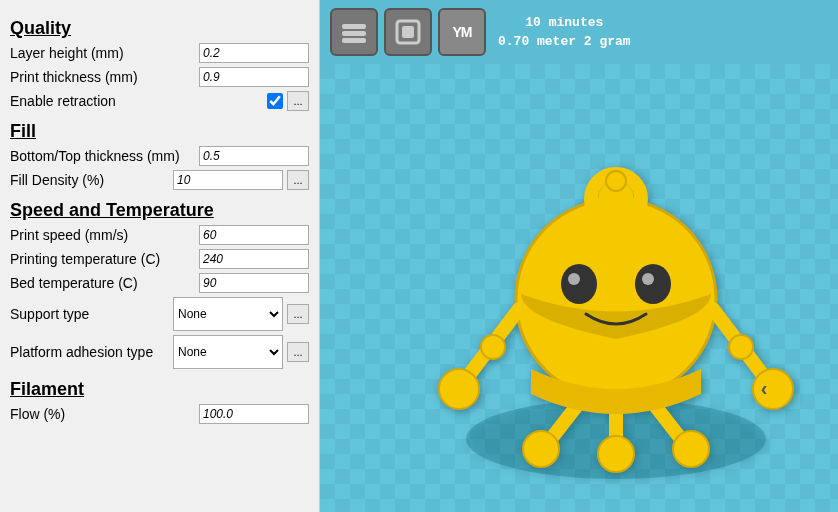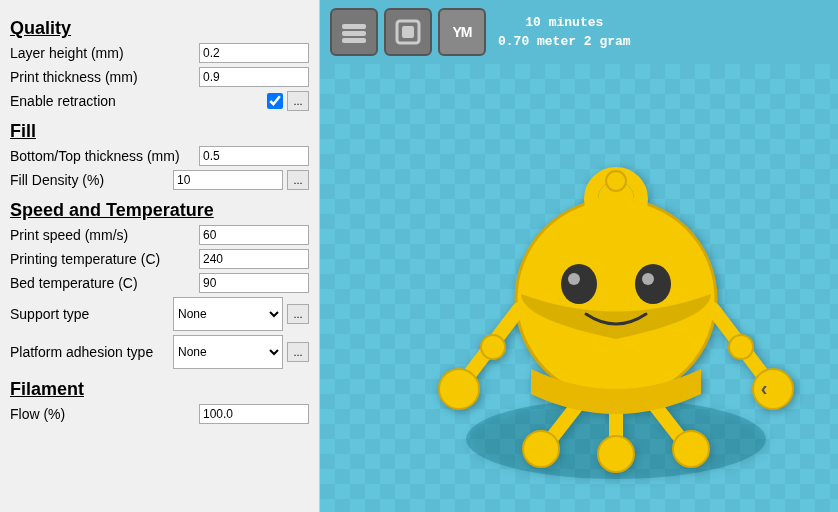--- a/index.html
+++ b/index.html
@@ -45,20 +45,21 @@
       padding-right: 4px;
     }
 
     .form-input {
       width: 110px;
       height: 20px;
       border: 1px solid #aaa;
       background: #fff;
       font-size: 12px;
       padding: 1px 3px;
+      font-style: italic;
     }
 
     .form-checkbox {
       width: 16px;
       height: 16px;
     }
 
     .form-btn-dots {
       width: 22px;
       height: 20px;

